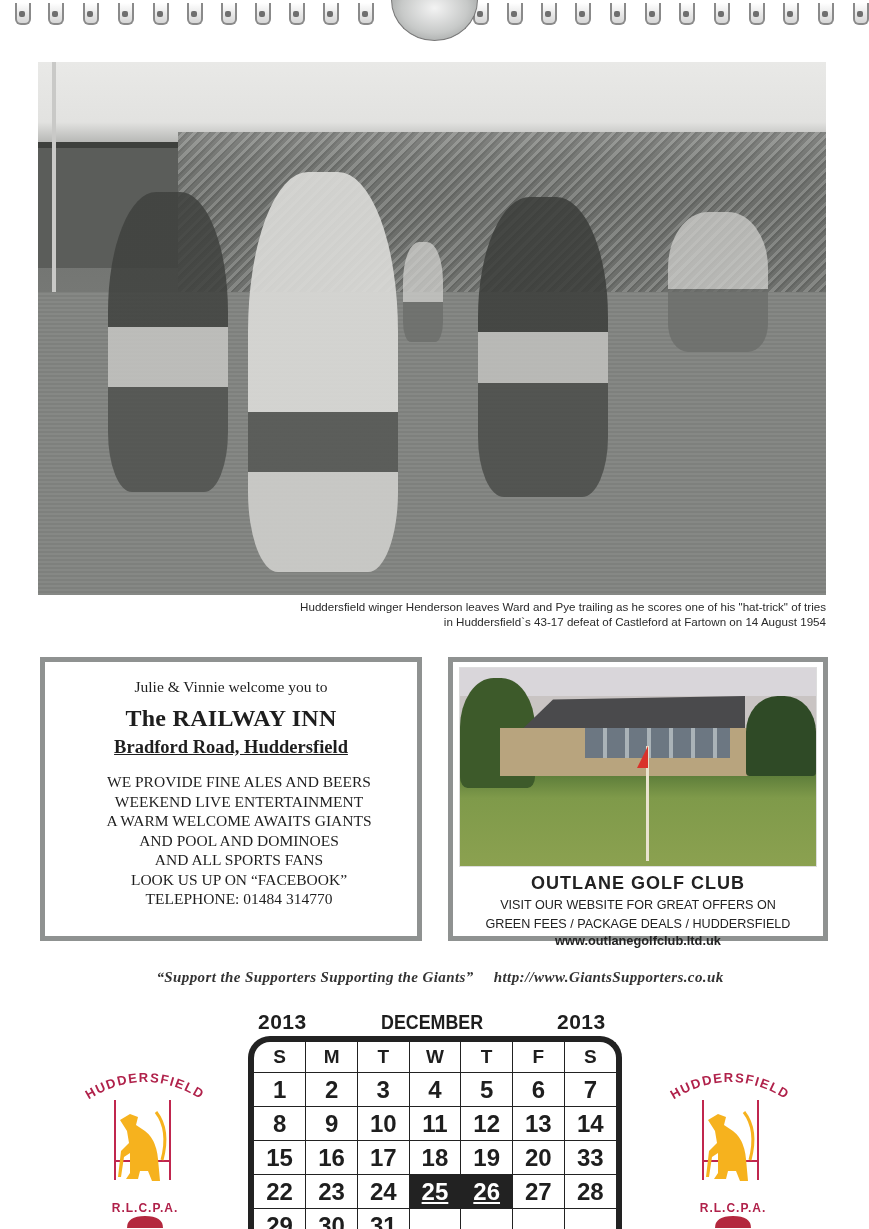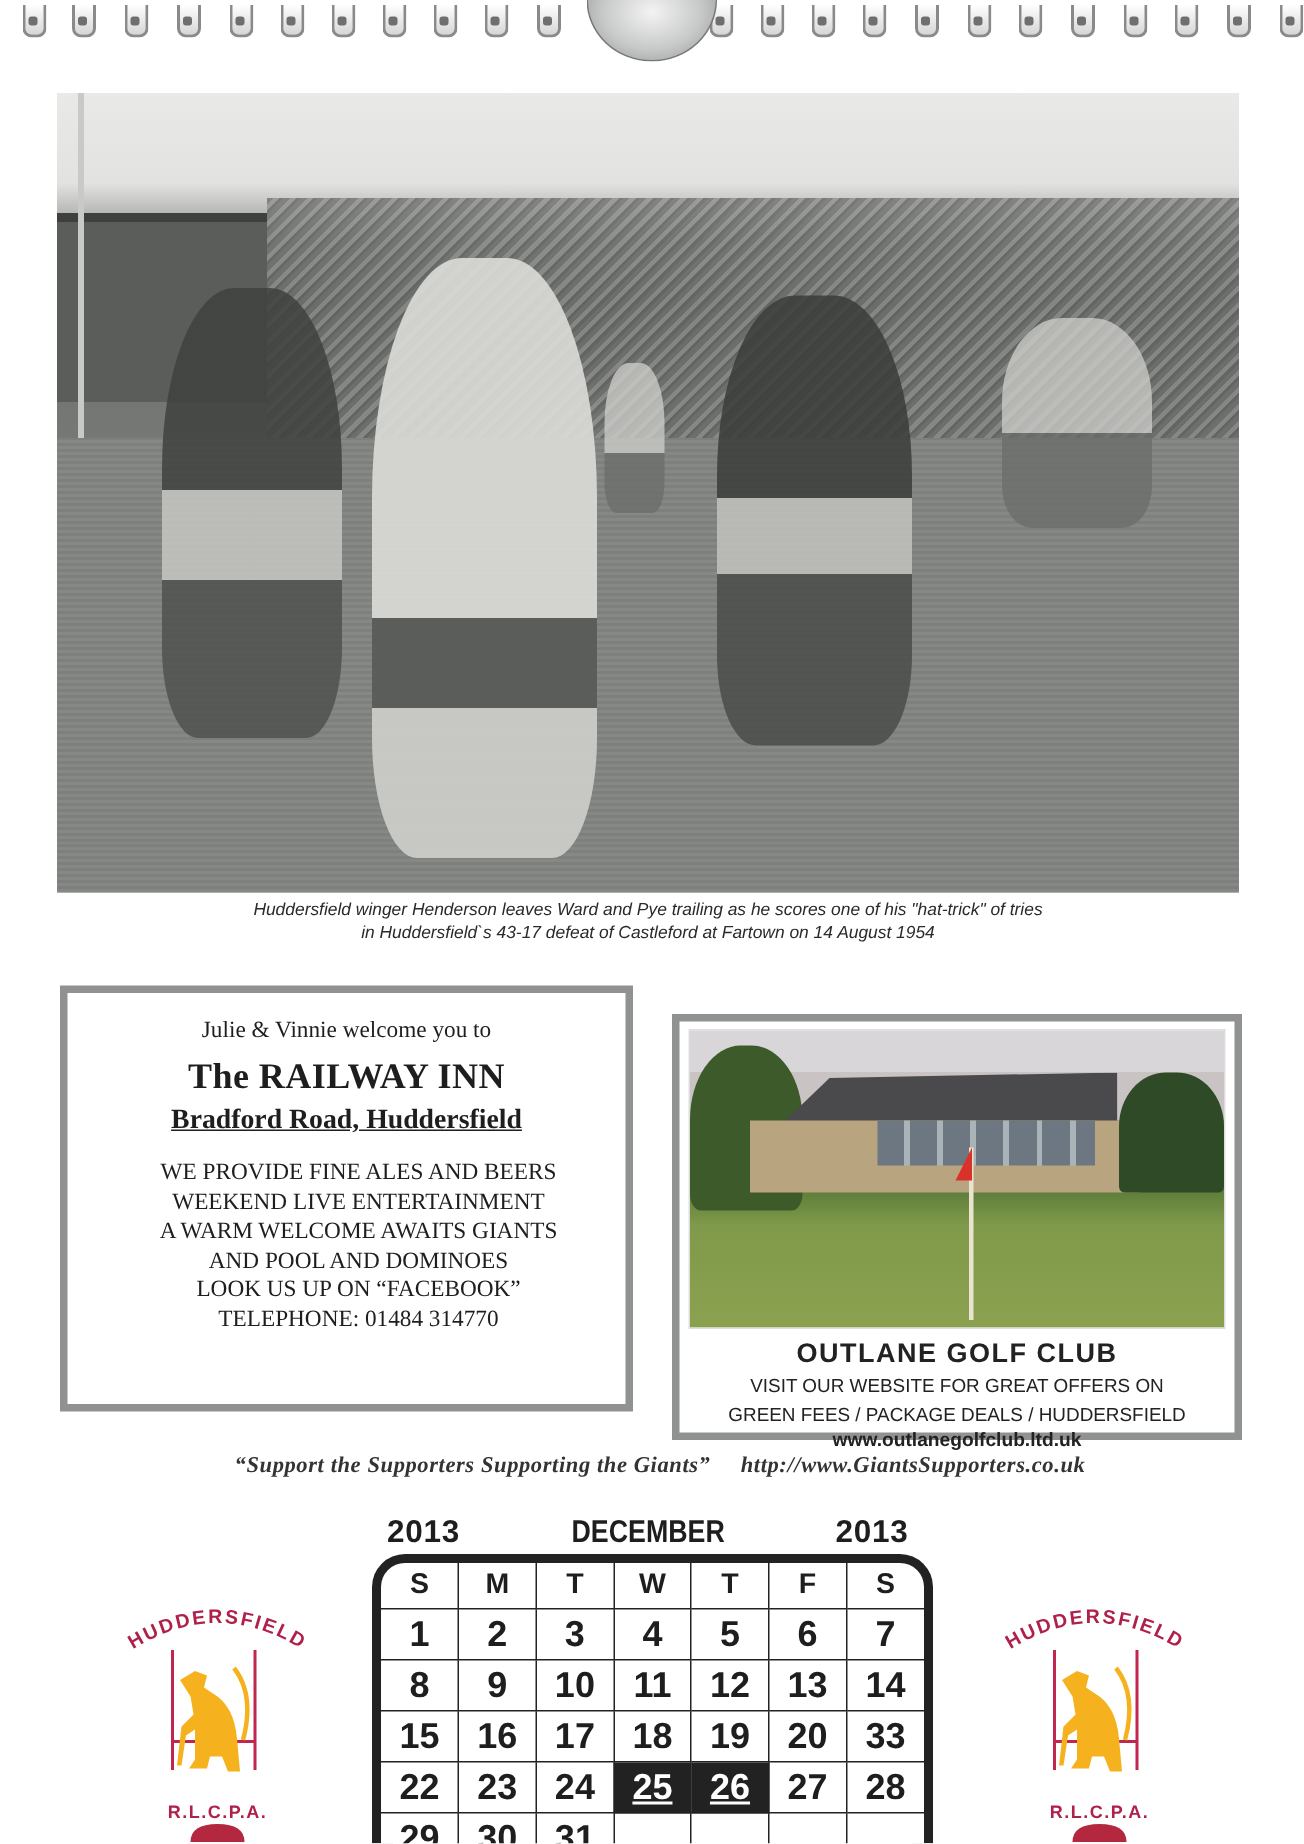--- a/index.html
+++ b/index.html
@@ -50,36 +50,36 @@
     background:repeating-linear-gradient(0deg,#868885 0 2px,#7e807d 2px 4px);
   }
   .player { position:absolute; border-radius:40% 40% 20% 20%; }
   .p1 { left:70px; top:130px; width:120px; height:300px; background:linear-gradient(#3f413e 0 45%, #c6c6c3 45% 65%, #4f514e 65%); opacity:.85; }
   .p2 { left:210px; top:110px; width:150px; height:400px; background:linear-gradient(#dcdcd9 0 60%, #575956 60% 75%, #cfcfcc 75%); opacity:.9; }
   .p3 { left:440px; top:135px; width:130px; height:300px; background:linear-gradient(#3a3c39 0 45%, #c2c2bf 45% 62%, #4a4c49 62%); opacity:.85; }
   .p4 { left:630px; top:150px; width:100px; height:140px; background:linear-gradient(#cfcfcc 0 55%, #6a6c69 55%); opacity:.75; }
   .p5 { left:365px; top:180px; width:40px; height:100px; background:linear-gradient(#d0d0cd 0 60%, #6a6c69 60%); opacity:.75; }
 
   .caption {
-    position:absolute; left:38px; top:599px; width:788px; text-align:center;
-    font-size:11.6px; line-height:15px; color:#2a2a2a;font-style:italic;
+    position:absolute; left:38px; top:599px; width:788px; text-align:right;
+    font-size:11.6px; line-height:15px; color:#2a2a2a;
   }
 
   
   .ad {
     position:absolute; top:657px; height:284px; box-sizing:border-box;
     border:5px solid #8f9291; background:#fff;
   }
   .ad-inn { left:40px; width:382px; text-align:center; font-family:"Liberation Serif", serif; color:#1e1e1e; }
   .ad-inn .welcome { margin-top:16px; font-size:15.5px; }
   .ad-inn .name { margin-top:9px; font-size:24px; font-weight:bold; letter-spacing:.3px; }
   .ad-inn .addr { margin-top:5px; font-size:18.5px; font-weight:bold;text-decoration:underline; }
   .ad-inn .lines { margin-top:14px; font-size:15.5px; line-height:19.5px;margin-left:16px; }
 
-  .ad-golf { left:448px; width:380px; text-align:center;margin-top:19px; }
+  .ad-golf { left:448px; width:380px; text-align:center; }
   .golf-photo {
     position:relative; margin:5px 6px 0 6px; height:198px; overflow:hidden;
     background:linear-gradient(to bottom,#d9d6da 0 28px,#c9c4c3 28px 60px,#ab9a80 60px 105px,#5b7b39 105px,#7f9a4a 130px,#8ba150 198px);
     border:1px solid #ddd;
   }
   .golf-photo .tree-l { position:absolute; left:0; top:10px; width:75px; height:110px; background:#3d5a2a; border-radius:45% 45% 10% 10%; }
   .golf-photo .tree-r { position:absolute; right:0; top:28px; width:70px; height:80px; background:#2f4a26; border-radius:45% 45% 5% 5%; }
   .golf-photo .roof { position:absolute; left:45px; top:28px; width:240px; height:36px; background:#4a4a4c; clip-path:polygon(6% 100%, 20% 10%, 100% 0, 100% 100%); }
   .golf-photo .house { position:absolute; left:40px; top:60px; width:260px; height:48px; background:#b8a47e; }
   .golf-photo .glass { position:absolute; left:125px; top:60px; width:145px; height:30px; background:repeating-linear-gradient(90deg,#6c7782 0 18px,#aab3b8 18px 22px); }
@@ -171,20 +171,21 @@
 
 <div class="ad ad-inn">
   <div class="welcome">Julie &amp; Vinnie welcome you to</div>
   <div class="name">The RAILWAY INN</div>
   <div class="addr">Bradford Road, Huddersfield</div>
   <div class="lines">
     <div>WE PROVIDE FINE ALES AND BEERS</div>
     <div>WEEKEND LIVE ENTERTAINMENT</div>
     <div>A WARM WELCOME AWAITS GIANTS</div>
     <div>AND POOL AND DOMINOES</div>
+    <div>AND ALL SPORTS FANS</div>
     <div>LOOK US UP ON “FACEBOOK”</div>
     <div>TELEPHONE: 01484 314770</div>
   </div>
 </div>
 
 <div class="ad ad-golf">
   <div class="golf-photo">
     <div class="tree-l"></div>
     <div class="roof"></div>
     <div class="house"></div>

